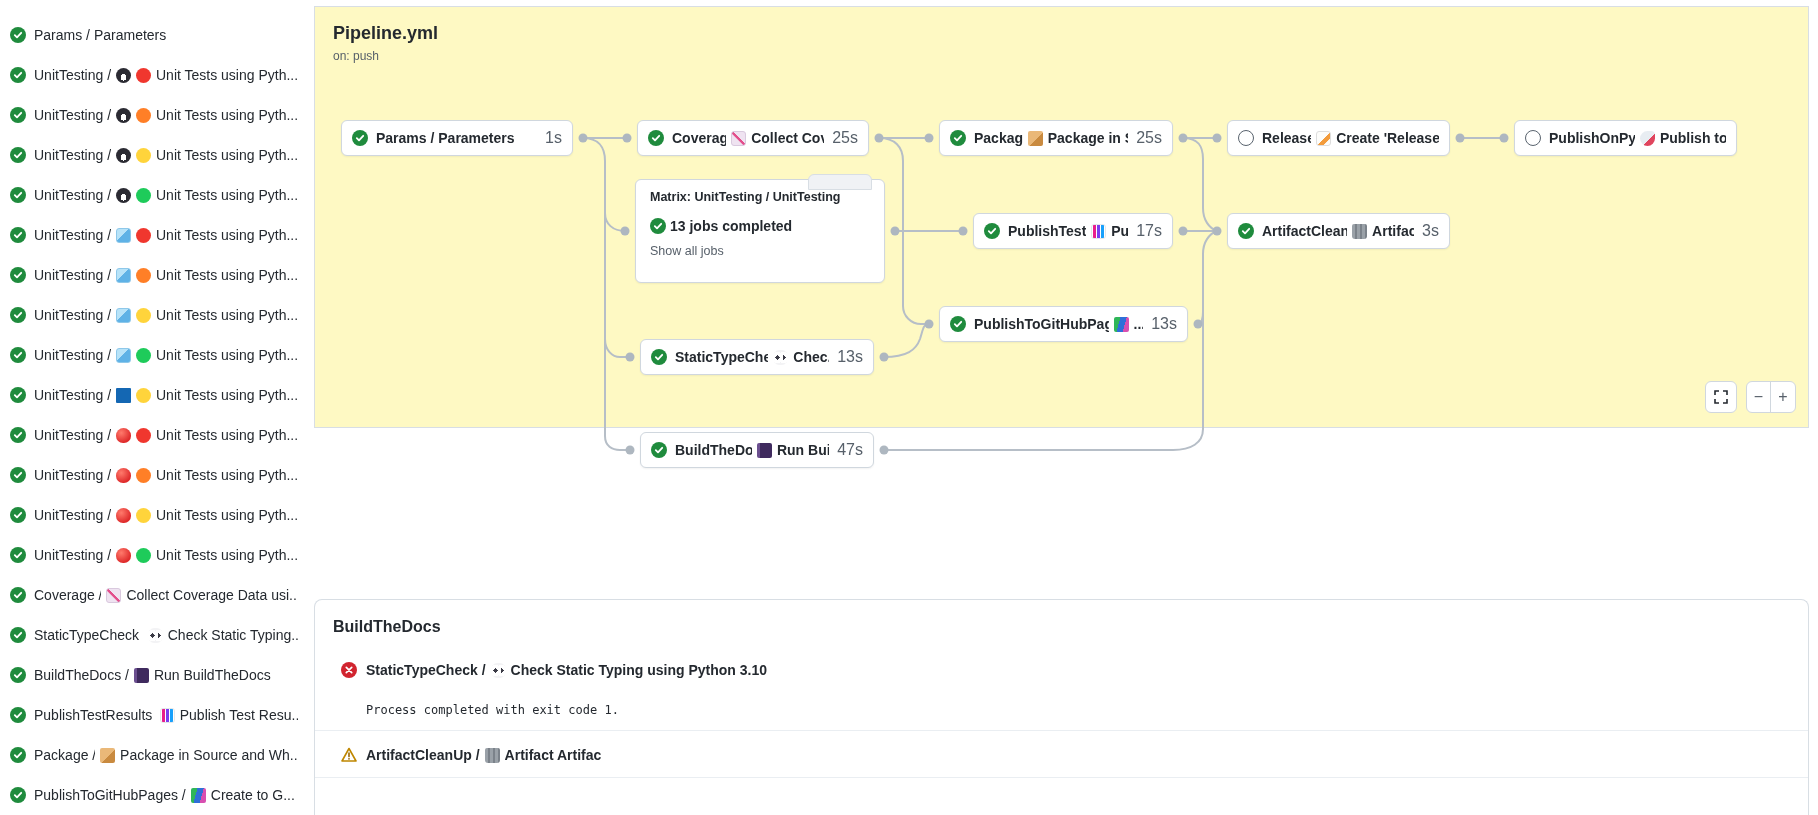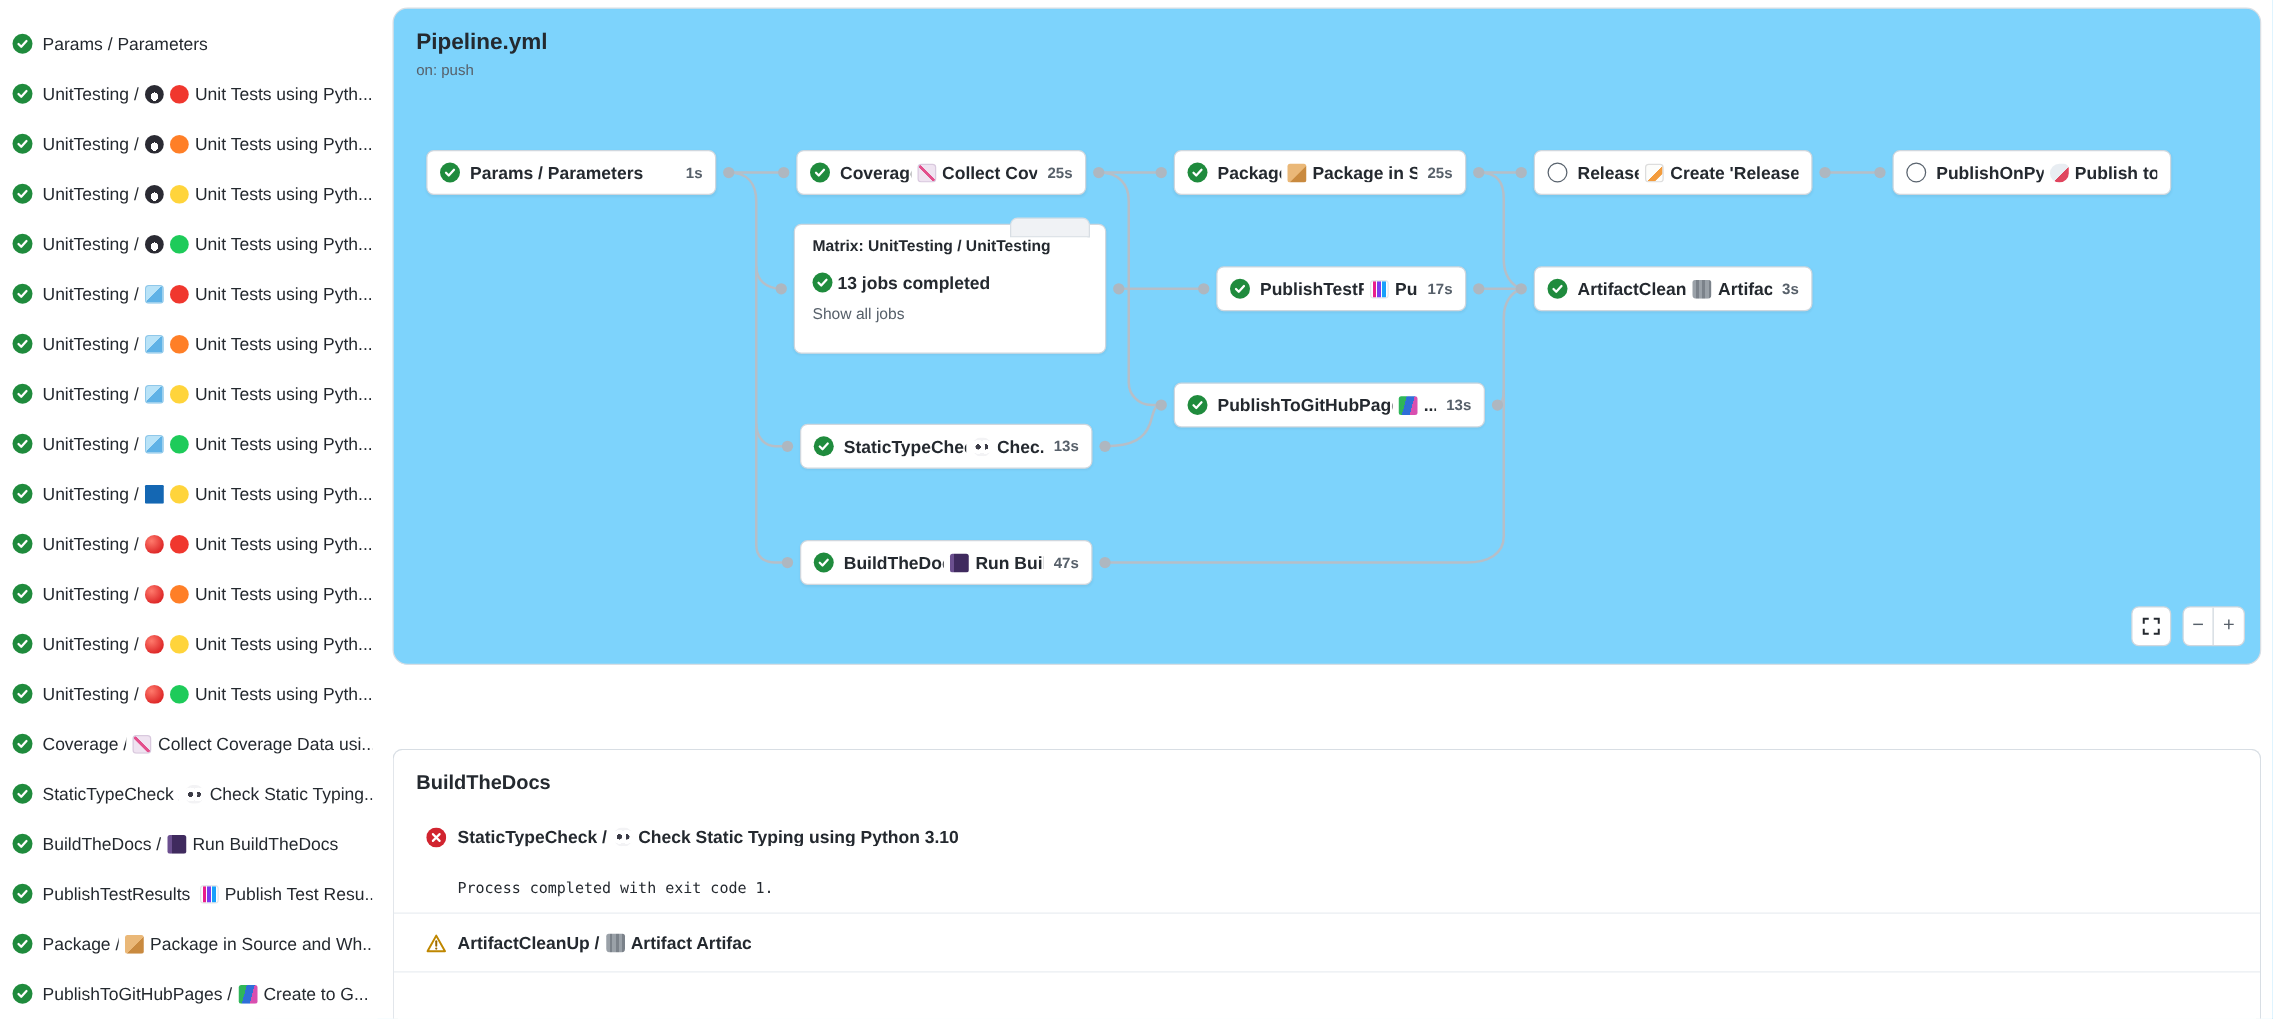--- a/index.html
+++ b/index.html
@@ -44,32 +44,32 @@
   .ei-books { border-radius:2px; background:linear-gradient(105deg,#2fb659 0 34%,#2f6fd8 34% 67%,#d84fb0 67%); }
   .ei-memo { border:1px solid #ddd; background:
       linear-gradient(135deg, transparent 52%, #f39c3d 53% 76%, transparent 77%), #fdfdfb; }
   .ei-rocket { border-radius:50% 4px 50% 50%; background:linear-gradient(135deg,#e8edf2 0 58%,#e0455e 59%); }
   .ei-wastebasket { border-radius:2px 2px 3px 3px; background:
       repeating-linear-gradient(90deg,#9aa1a8 0 3px,#7b828a 3px 5px); }
 
   .jl-pre, .jl-post { overflow:hidden; }
 
   
-  .graph-card { position:absolute; left:314px; top:6px; width:1495px; height:526px;
-    background:#7dd3fc; border:1px solid #d8dee4; border-radius:12px; }
+  .graph-card { position:absolute; left:314px; top:6px; width:1495px; height:422px;
+    background:#fef9c3; border:1px solid #d8dee4; border-radius:0; }
   .graph-title { position:absolute; left:18px; top:16px; font-size:18px; font-weight:700; }
   .graph-trigger { position:absolute; left:18px; top:42px; font-size:12px; color:#57606a; }
 
   .edges { position:absolute; left:0; top:0; pointer-events:none; }
 
   .gnode { position:absolute; height:36px; background:#fff; border:1px solid #d0d7de; border-radius:6px;
     box-shadow:0 1px 2px rgba(31,35,40,.06); display:flex; align-items:center; gap:8px;
     padding:0 10px; font-size:14px; font-weight:600; white-space:nowrap; cursor:pointer; }
   .gnode .nlabel { display:inline-flex; align-items:center; gap:5px; overflow:hidden; flex:1; }
-  .gnode .dur { margin-left:auto; font-size:12px; font-weight:700; color:#57606a; flex:0 0 auto; }
+  .gnode .dur { margin-left:auto; font-size:16px; font-weight:400; color:#57606a; flex:0 0 auto; }
 
   .n-params  { left:26px;  top:113px; width:232px; }
   .n-coverage{ left:322px; top:113px; width:232px; }
   .n-package { left:624px; top:113px; width:234px; }
   .n-release { left:912px; top:113px; width:223px; }
   .n-pypi    { left:1199px;top:113px; width:223px; }
   .n-ptr     { left:658px; top:206px; width:200px; }
   .n-acu     { left:912px; top:206px; width:223px; }
   .n-ptghp   { left:624px; top:299px; width:249px; }
   .n-stc     { left:325px; top:332px; width:234px; }

